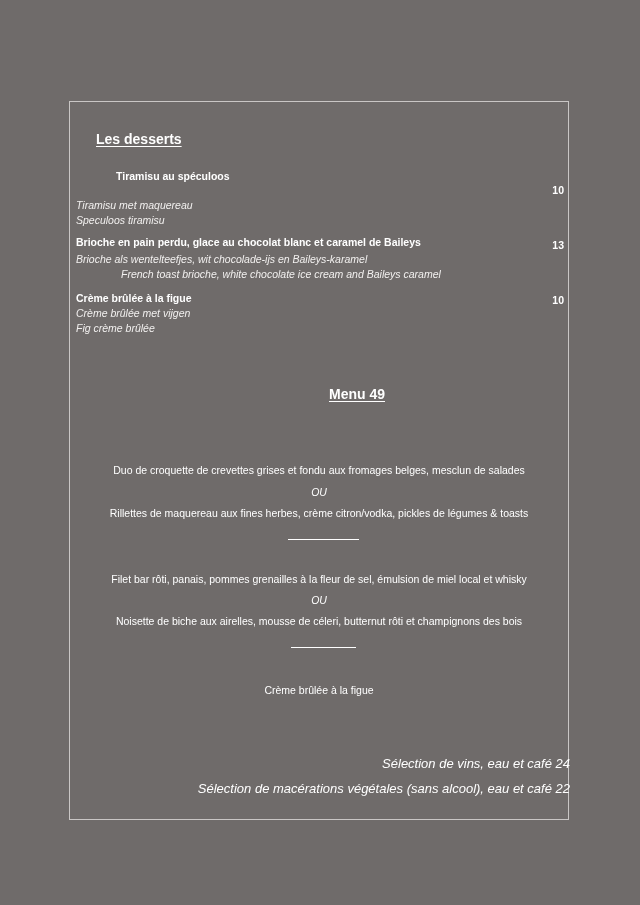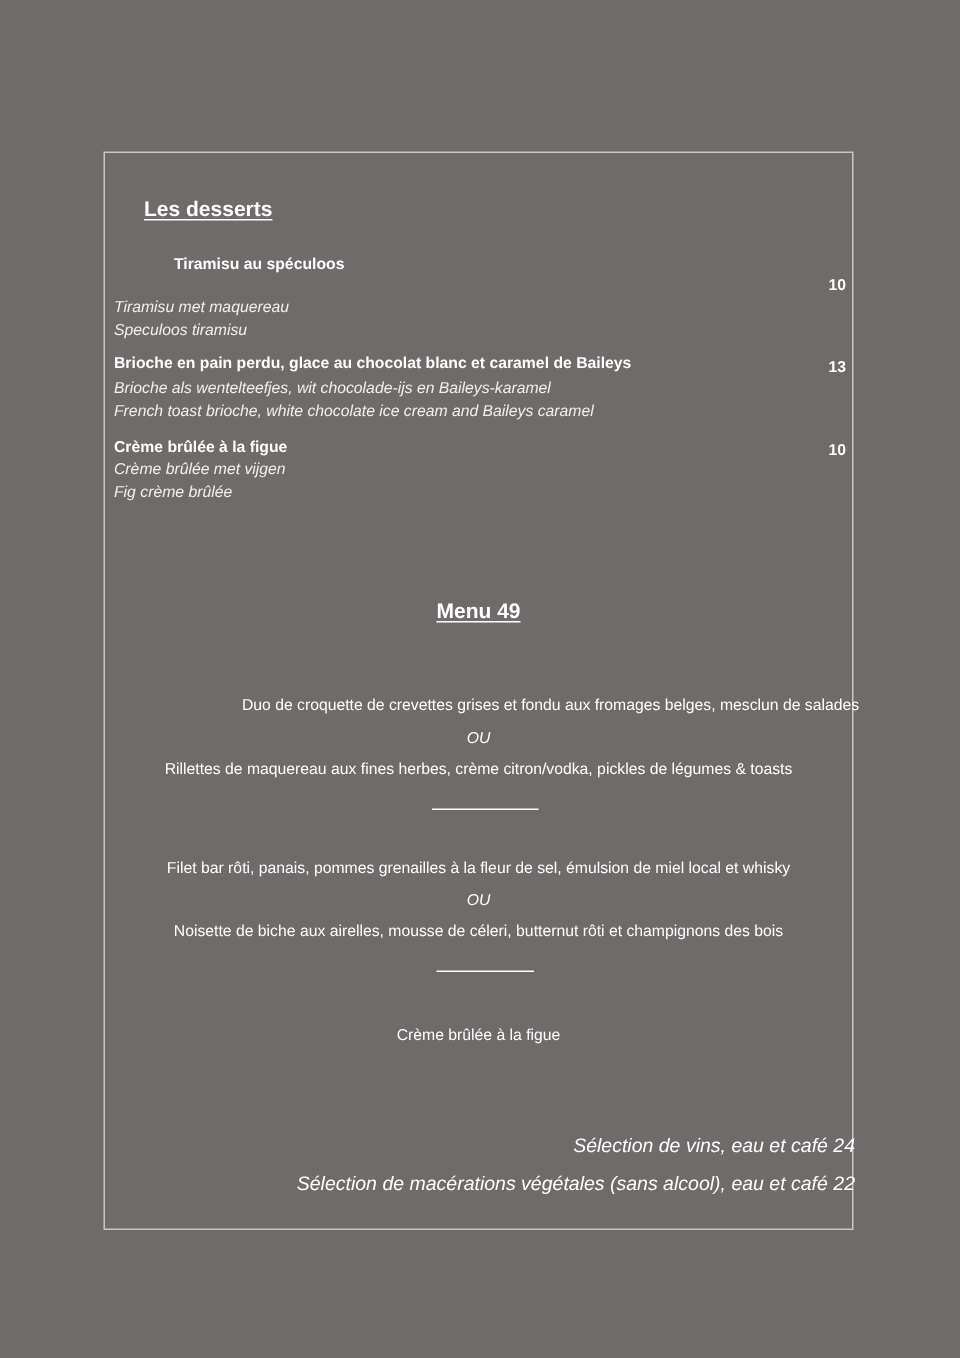--- a/index.html
+++ b/index.html
@@ -75,32 +75,32 @@
 <div class="abs section-title" style="left:76px; top:131px;margin-left:20px;">Les desserts</div>
 
 <div class="abs dish-name" style="top:170px;margin-left:40px;">Tiramisu au spéculoos</div>
 <div class="abs price" style="top:184px;">10</div>
 <div class="abs dish-trans" style="top:199px;">Tiramisu met maquereau</div>
 <div class="abs dish-trans" style="top:214px;">Speculoos tiramisu</div>
 
 <div class="abs dish-name" style="top:236px;">Brioche en pain perdu, glace au chocolat blanc et caramel de Baileys</div>
 <div class="abs price" style="top:239px;">13</div>
 <div class="abs dish-trans" style="top:253px;">Brioche als wentelteefjes, wit chocolade-ijs en Baileys-karamel</div>
-<div class="abs dish-trans" style="top:268px;">French toast brioche, white chocolate ice cream and Baileys caramel</div>
+<div class="abs dish-trans" style="top:268px;margin-left:45px;">French toast brioche, white chocolate ice cream and Baileys caramel</div>
 
 <div class="abs dish-name" style="top:292px;">Crème brûlée à la figue</div>
 <div class="abs price" style="top:294px;">10</div>
 <div class="abs dish-trans" style="top:307px;font-style:italic;">Crème brûlée met vijgen</div>
 <div class="abs dish-trans" style="top:322px;">Fig crème brûlée</div>
 
-<div class="abs center" style="top:399px;">
+<div class="abs center" style="top:386px;padding-left:38px;">
   <span class="section-title">Menu 49</span>
 </div>
 
-<div class="abs center" style="top:464px;margin-left:48px;">Duo de croquette de crevettes grises et fondu aux fromages belges, mesclun de salades</div>
+<div class="abs center" style="top:464px;">Duo de croquette de crevettes grises et fondu aux fromages belges, mesclun de salades</div>
 <div class="abs center ou" style="top:486px;">OU</div>
 <div class="abs center" style="top:507px;">Rillettes de maquereau aux fines herbes, crème citron/vodka, pickles de légumes &amp; toasts</div>
 
 <div class="divider" style="left:288px; width:71px; top:539px;"></div>
 
 <div class="abs center" style="top:573px;">Filet bar rôti, panais, pommes grenailles à la fleur de sel, émulsion de miel local et whisky</div>
 <div class="abs center ou" style="top:594px;">OU</div>
 <div class="abs center" style="top:615px;">Noisette de biche aux airelles, mousse de céleri, butternut rôti et champignons des bois</div>
 
 <div class="divider" style="left:291px; width:65px; top:647px;"></div>

